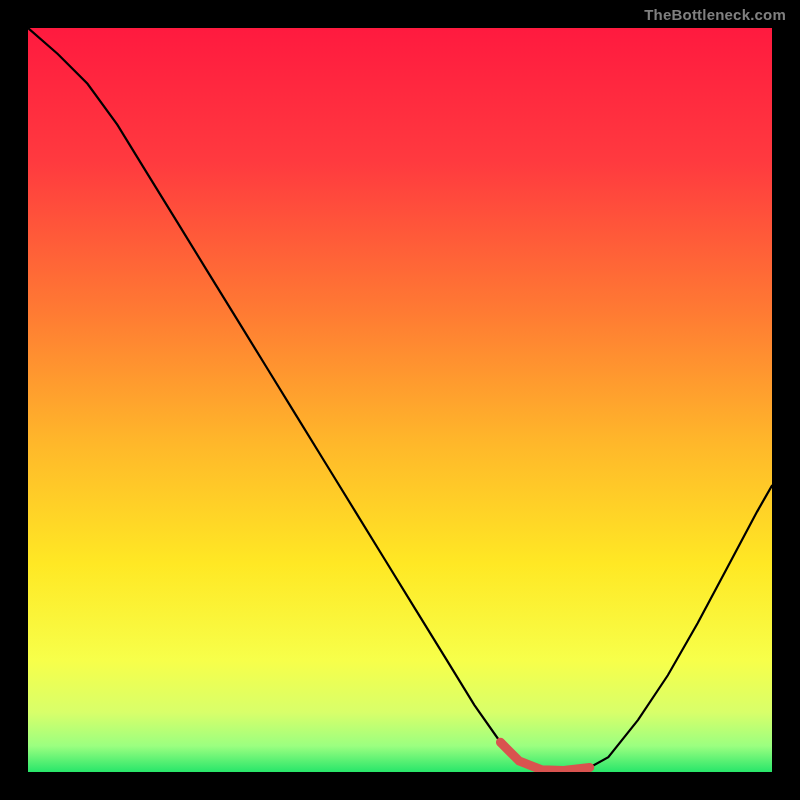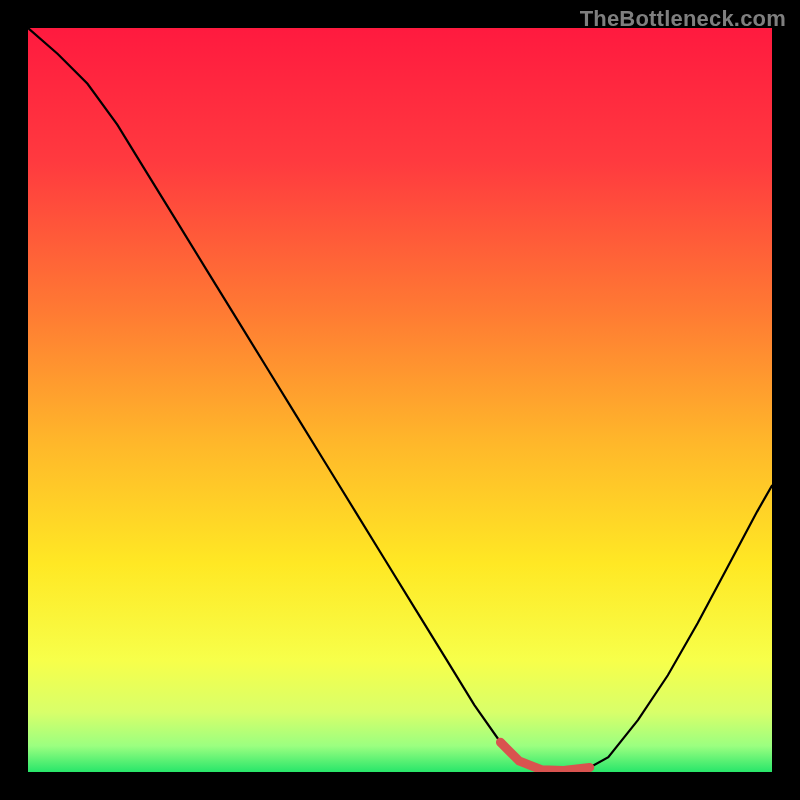--- a/index.html
+++ b/index.html
@@ -17,21 +17,21 @@
     top: 28px;
     width: 744px;
     height: 744px;
     background: #000;
   }
   .watermark {
     position: absolute;
     top: 6px;
     right: 14px;
     color: #7f7f7f;
-    font-size: 22px;
+    font-size: 15px;
     font-weight: 600;
     letter-spacing: 0.2px;
     z-index: 10;
     user-select: none;
   }
   svg.plot {
     position: absolute;
     left: 0;
     top: 0;
     width: 744px;

